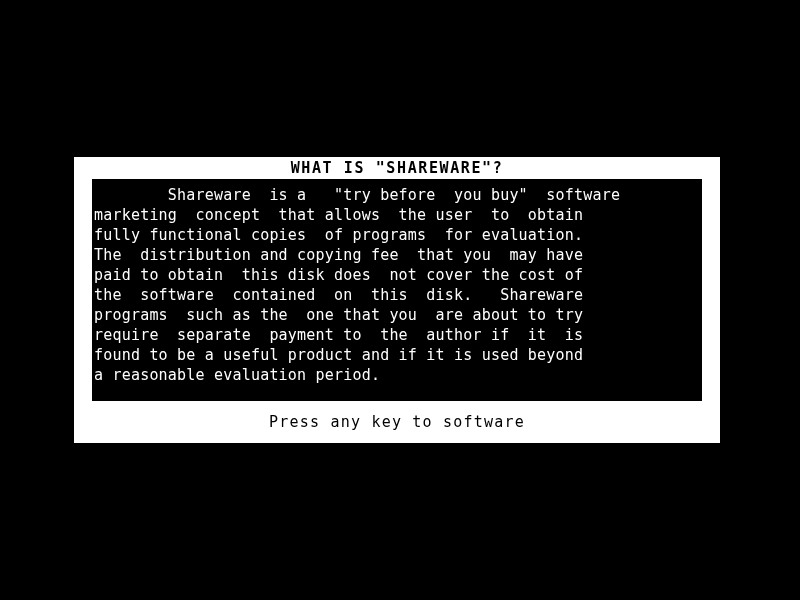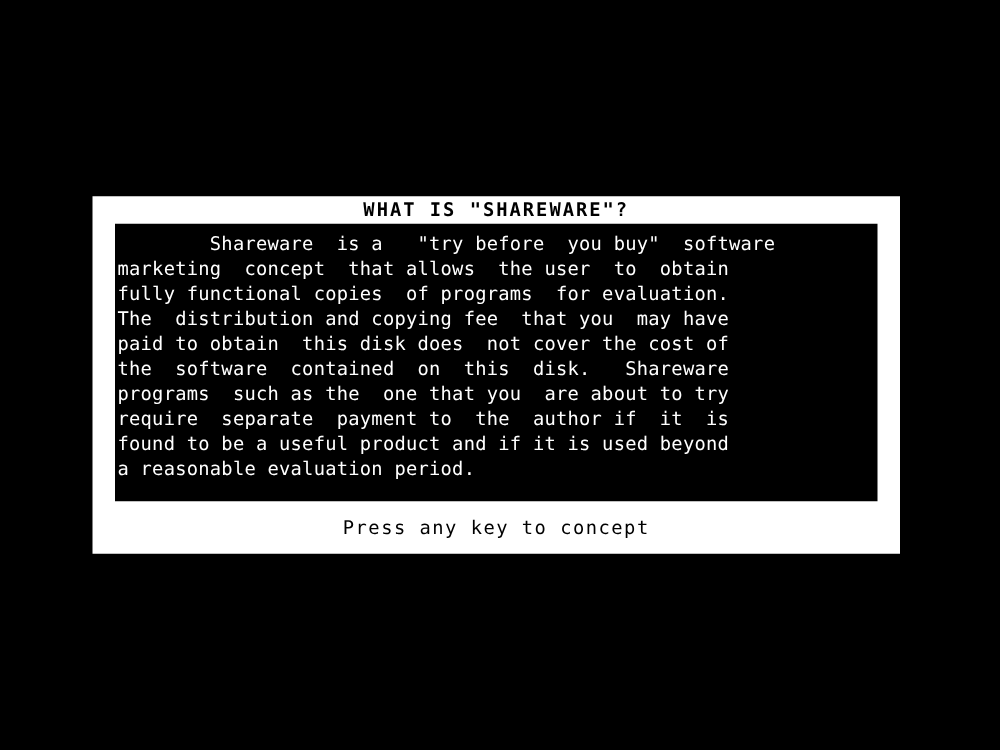--- a/index.html
+++ b/index.html
@@ -116,18 +116,18 @@
 The  distribution and copying fee  that you  may have
 paid to obtain  this disk does  not cover the cost of
 the  software  contained  on  this  disk.   Shareware
 programs  such as the  one that you  are about to try
 require  separate  payment to  the  author if  it  is
 found to be a useful product and if it is used beyond
 a reasonable evaluation period.</div>
     </div>
 
     <div id="footer-bar">
-      <span id="footer-text">Press any key to concept</span>
+      <span id="footer-text">Press any key to software</span>
     </div>
 
   </div>
 
 </div>
 
 </body></html>

